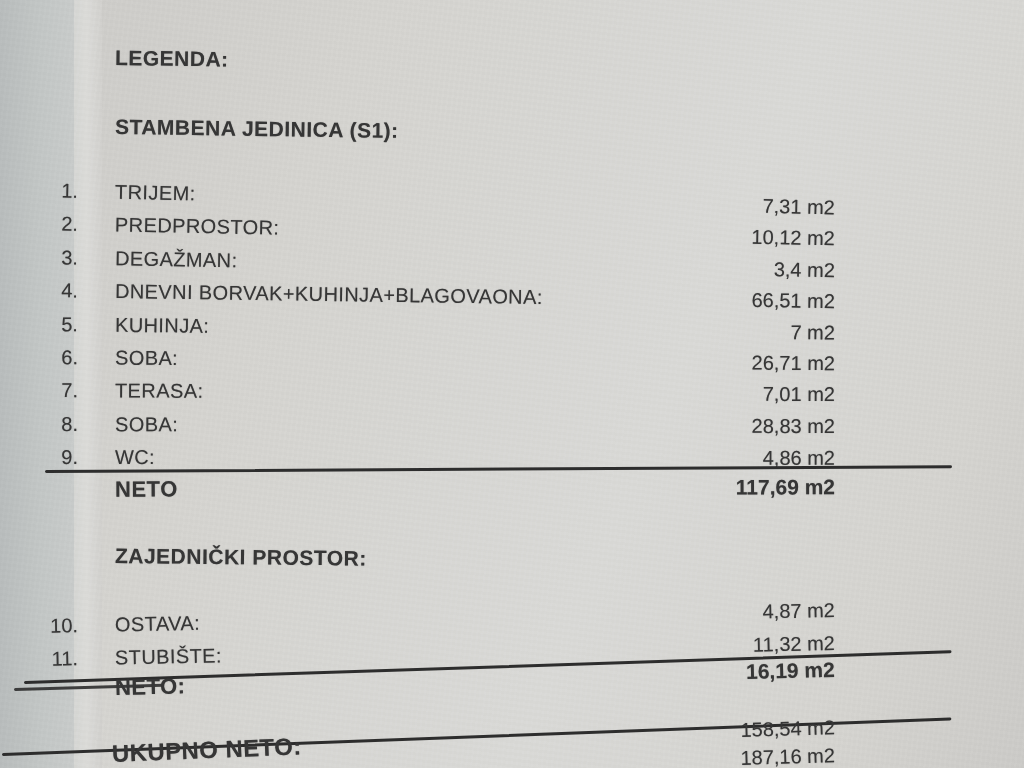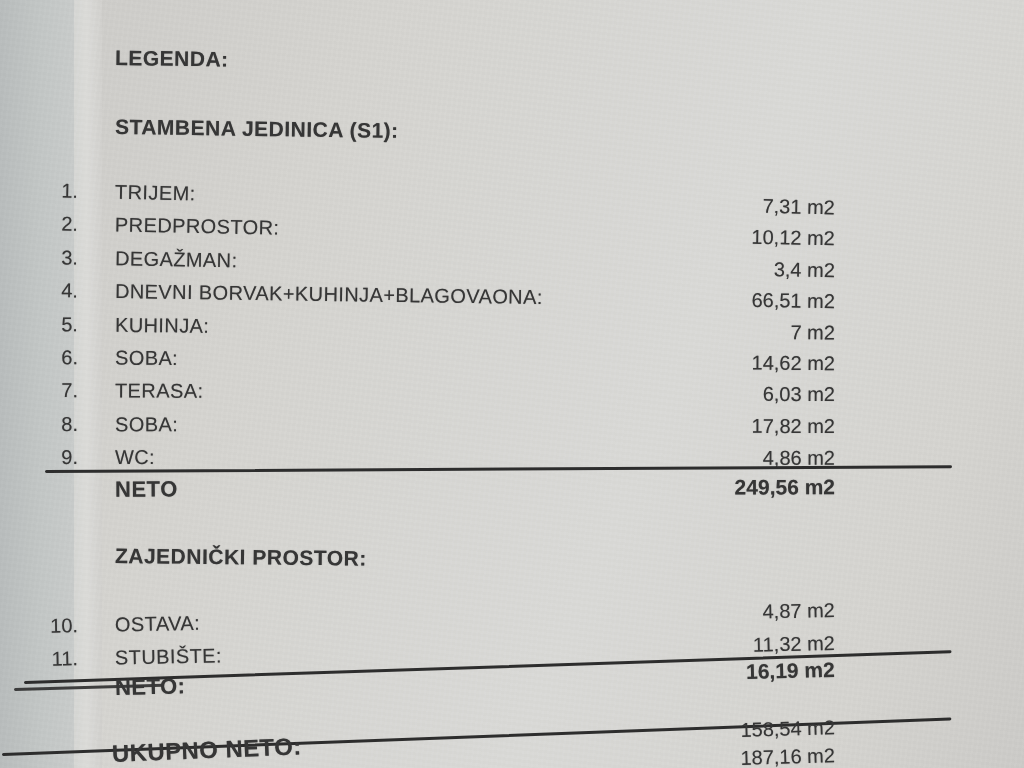--- a/index.html
+++ b/index.html
@@ -106,44 +106,44 @@
       <span class="value txt">66,51 m2</span>
     </div>
     <div class="row">
       <span class="num txt">5.</span>
       <span class="label txt">KUHINJA:</span>
       <span class="value txt">7 m2</span>
     </div>
     <div class="row">
       <span class="num txt">6.</span>
       <span class="label txt">SOBA:</span>
-      <span class="value txt">14,62 m2</span>
+      <span class="value txt">26,71 m2</span>
     </div>
     <div class="row">
       <span class="num txt">7.</span>
       <span class="label txt">TERASA:</span>
-      <span class="value txt">6,03 m2</span>
+      <span class="value txt">7,01 m2</span>
     </div>
     <div class="row">
       <span class="num txt">8.</span>
       <span class="label txt">SOBA:</span>
-      <span class="value txt">17,82 m2</span>
+      <span class="value txt">28,83 m2</span>
     </div>
     <div class="row">
       <span class="num txt">9.</span>
       <span class="label txt">WC:</span>
       <span class="value txt">4,86 m2</span>
     </div>
   </div>
 
   <div class="hline line1"></div>
 
   <div class="total-row total1">
     <span class="tlabel txt b">NETO</span>
-    <span class="tvalue txt b">249,56 m2</span>
+    <span class="tvalue txt b">117,69 m2</span>
   </div>
 
   <div class="sec2-head txt b">ZAJEDNIČKI PROSTOR:</div>
 
   <div class="rows rows2">
     <div class="row">
       <span class="num txt">10.</span>
       <span class="label txt">OSTAVA:</span>
       <span class="value txt">4,87 m2</span>
     </div>

